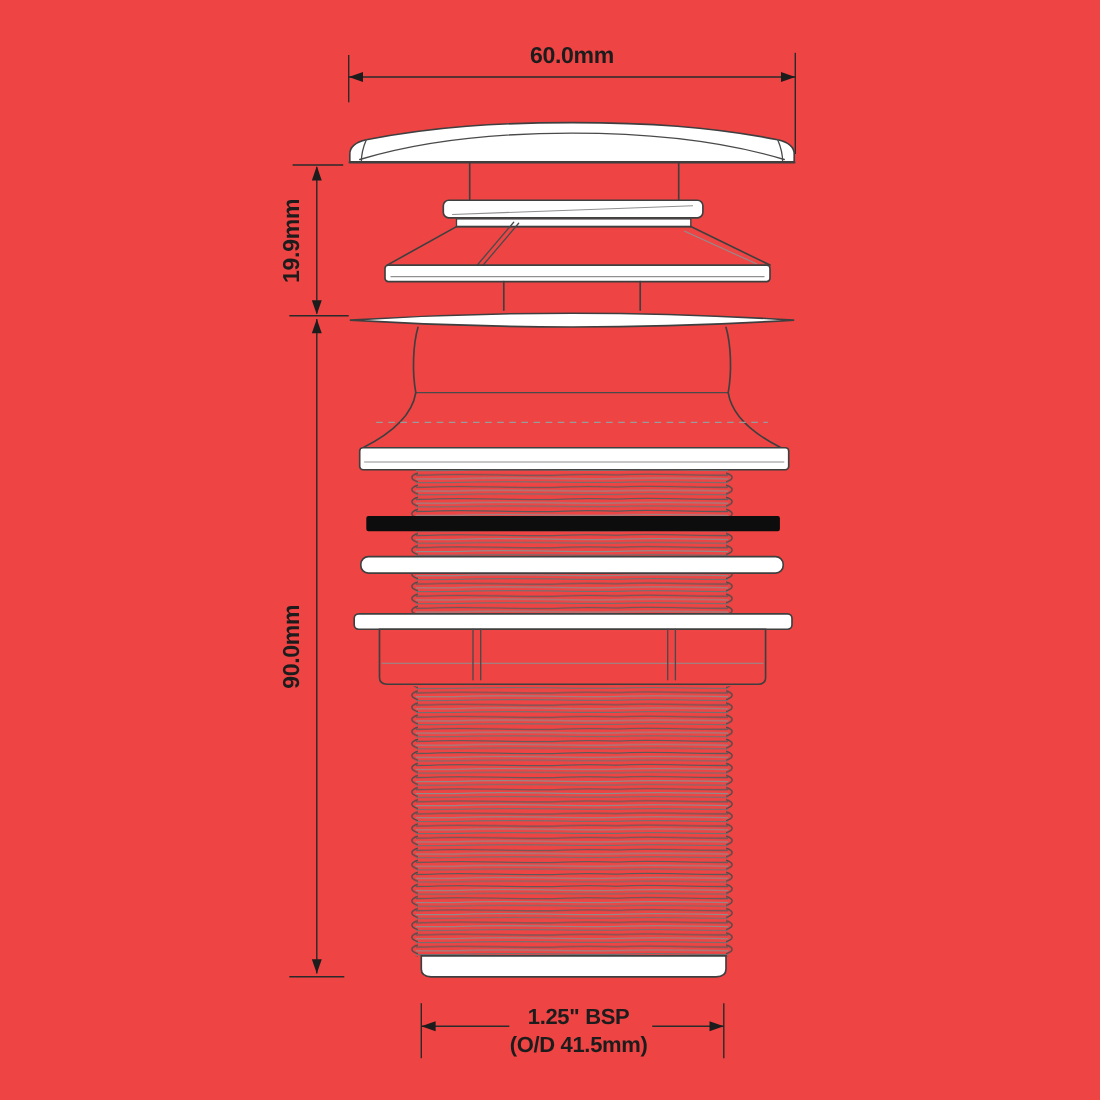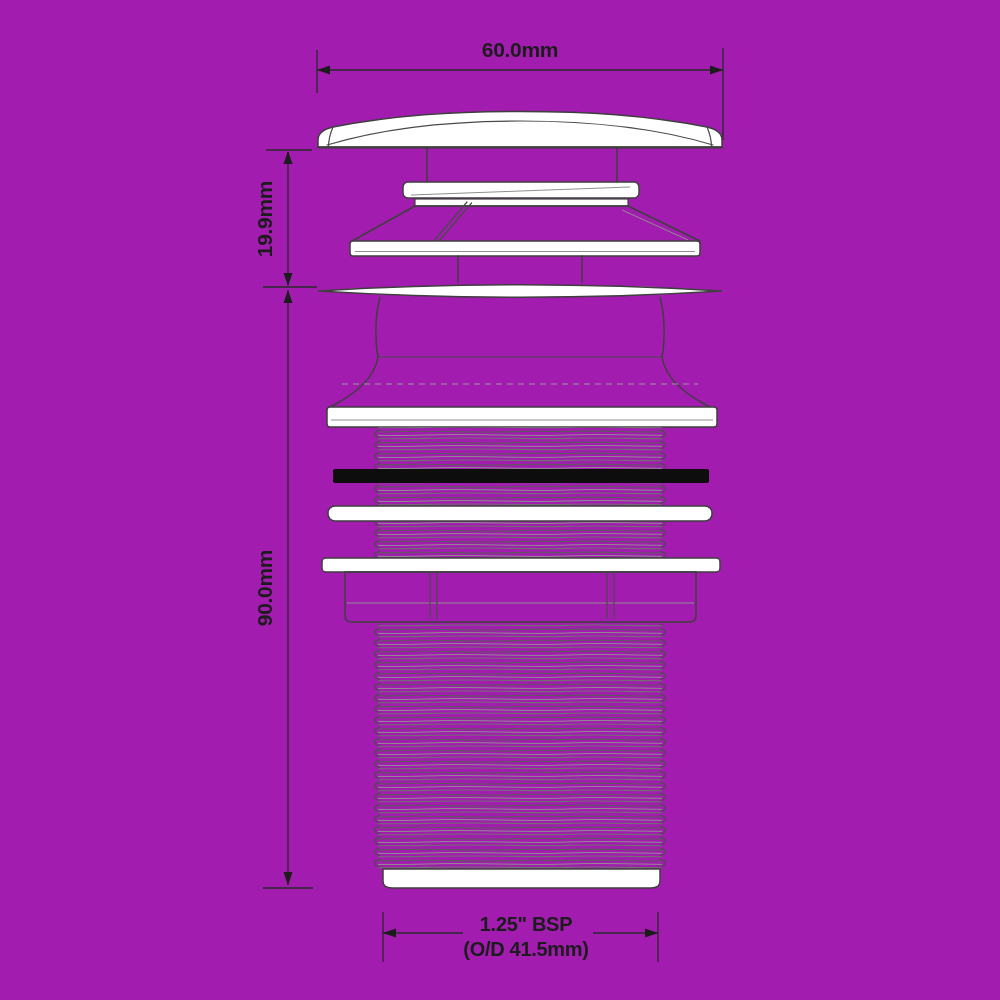--- a/index.html
+++ b/index.html
@@ -1,16 +1,16 @@
 <!DOCTYPE html>
 <html><head>
 <meta charset="utf-8">
 <style>
   html,body{margin:0;padding:0;background:#ffffff;}
-  .frame{width:1000px;height:1000px;background:#a21caf;position:relative;overflow:hidden;}
+  .frame{width:1000px;height:1000px;background:#ef4444;position:relative;overflow:hidden;}
   .ln   {stroke:#3f3f3f;stroke-width:1.5;fill:none;stroke-linecap:round;}
   .ln2  {stroke:#3f3f3f;stroke-width:2.2;fill:none;stroke-linecap:round;}
   .lnm  {stroke:#4a4a4a;stroke-width:1.2;fill:none;stroke-linecap:round;}
   .lnt  {stroke:#8f8f8f;stroke-width:1;fill:none;}
   .fw   {fill:#ffffff;stroke:#3f3f3f;stroke-width:1.5;}
   .fw2  {fill:#ffffff;stroke:#3f3f3f;stroke-width:1.2;}
   .dml  {stroke:#2a2a2a;stroke-width:1.3;fill:none;}
   .arr  {fill:#1c1c1c;stroke:none;}
   .dash {stroke:#9a9a9a;stroke-width:1;fill:none;stroke-dasharray:6 5;}
   .dim  {font:700 21px "Liberation Sans",sans-serif;fill:#1c1c1c;letter-spacing:-0.3px;}

